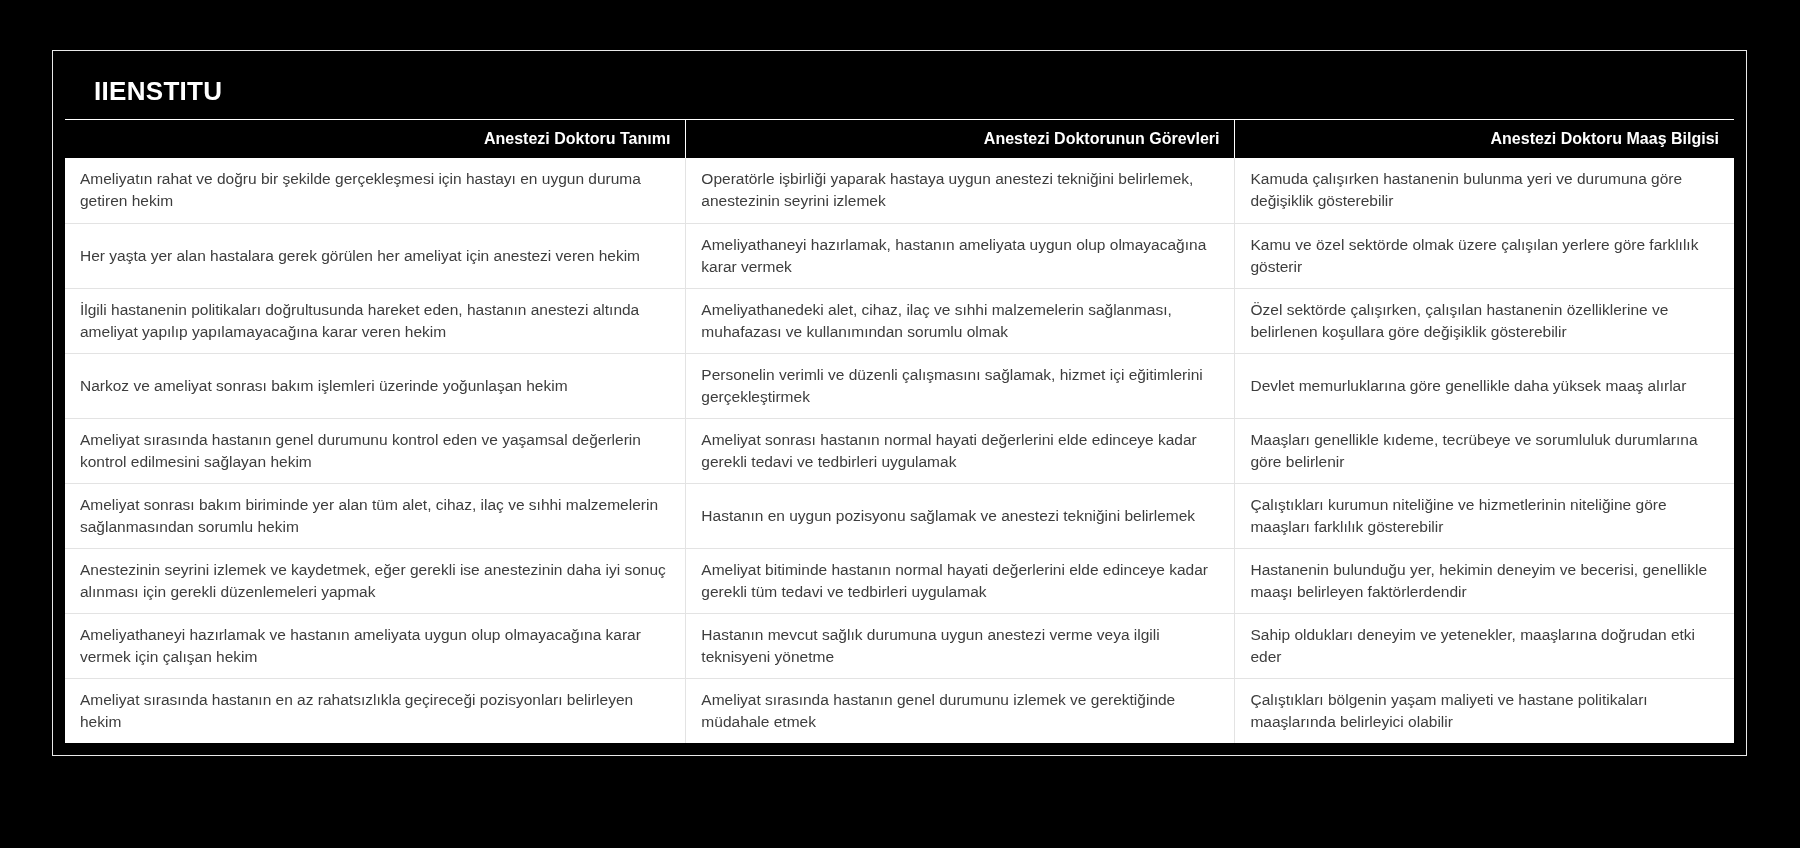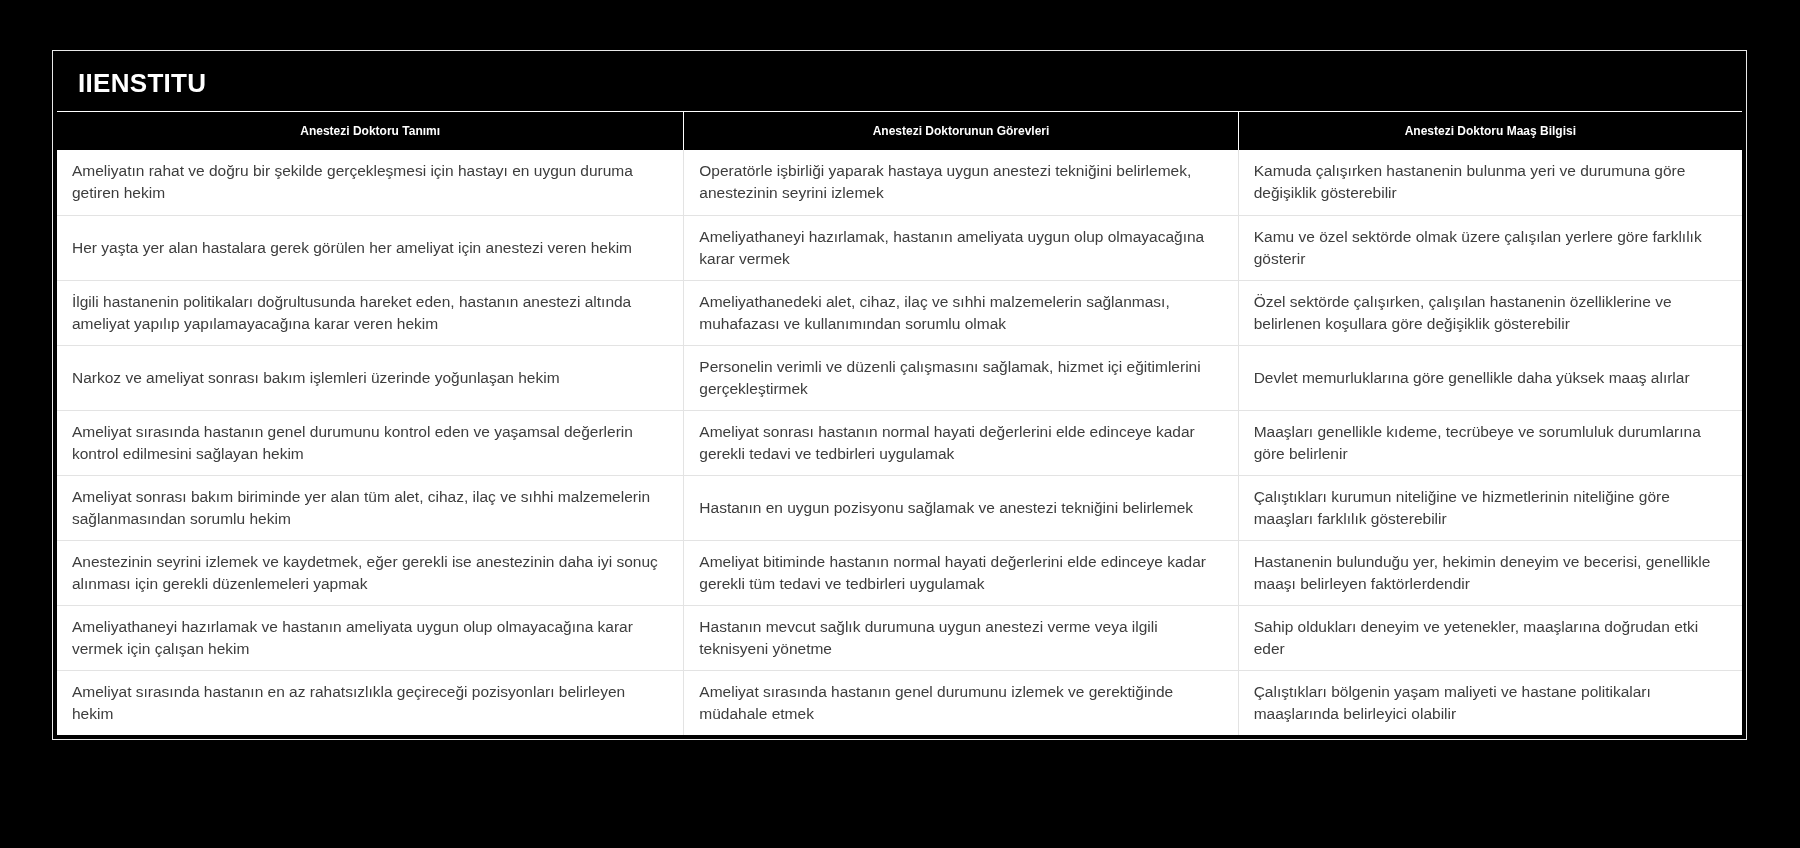--- a/index.html
+++ b/index.html
@@ -3,21 +3,21 @@
 <meta charset="utf-8">
 <style>
   :root{
     --bg:#000000;
     --header-text:#ffffff;
     --body-bg:#ffffff;
     --body-text:#3d3d3d;
     --divider:#e3e3e3;
     --frame-border:#e9e9e9;
   }
-  *{margin:0;padding:4px;box-sizing:border-box;}
+  *{margin:0;padding:12px;box-sizing:border-box;}
   html,body{
     width:1800px;height:848px;
     background:var(--bg);
     overflow:hidden;
     font-family:"Liberation Sans","DejaVu Sans",sans-serif;
   }
   .frame{
     position:absolute;
     left:52px;top:50px;
     width:1695px;
@@ -42,23 +42,23 @@
     width:100%;
     border-collapse:collapse;
     table-layout:fixed;
   }
   col.c1{width:37.2%;}
   col.c2{width:32.9%;}
   col.c3{width:29.9%;}
   thead th{
     background:var(--bg);
     color:var(--header-text);
-    font-size:12px;
+    font-size:16px;
     font-weight:700;
-    text-align:center;
+    text-align:right;
     vertical-align:middle;
     height:38px;
     padding:6px 15px;
     border-right:1px solid #ffffff;
   }
   thead th:last-child{border-right:none;}
   tbody td{
     background:var(--body-bg);
     color:var(--body-text);
     font-size:15.5px;

